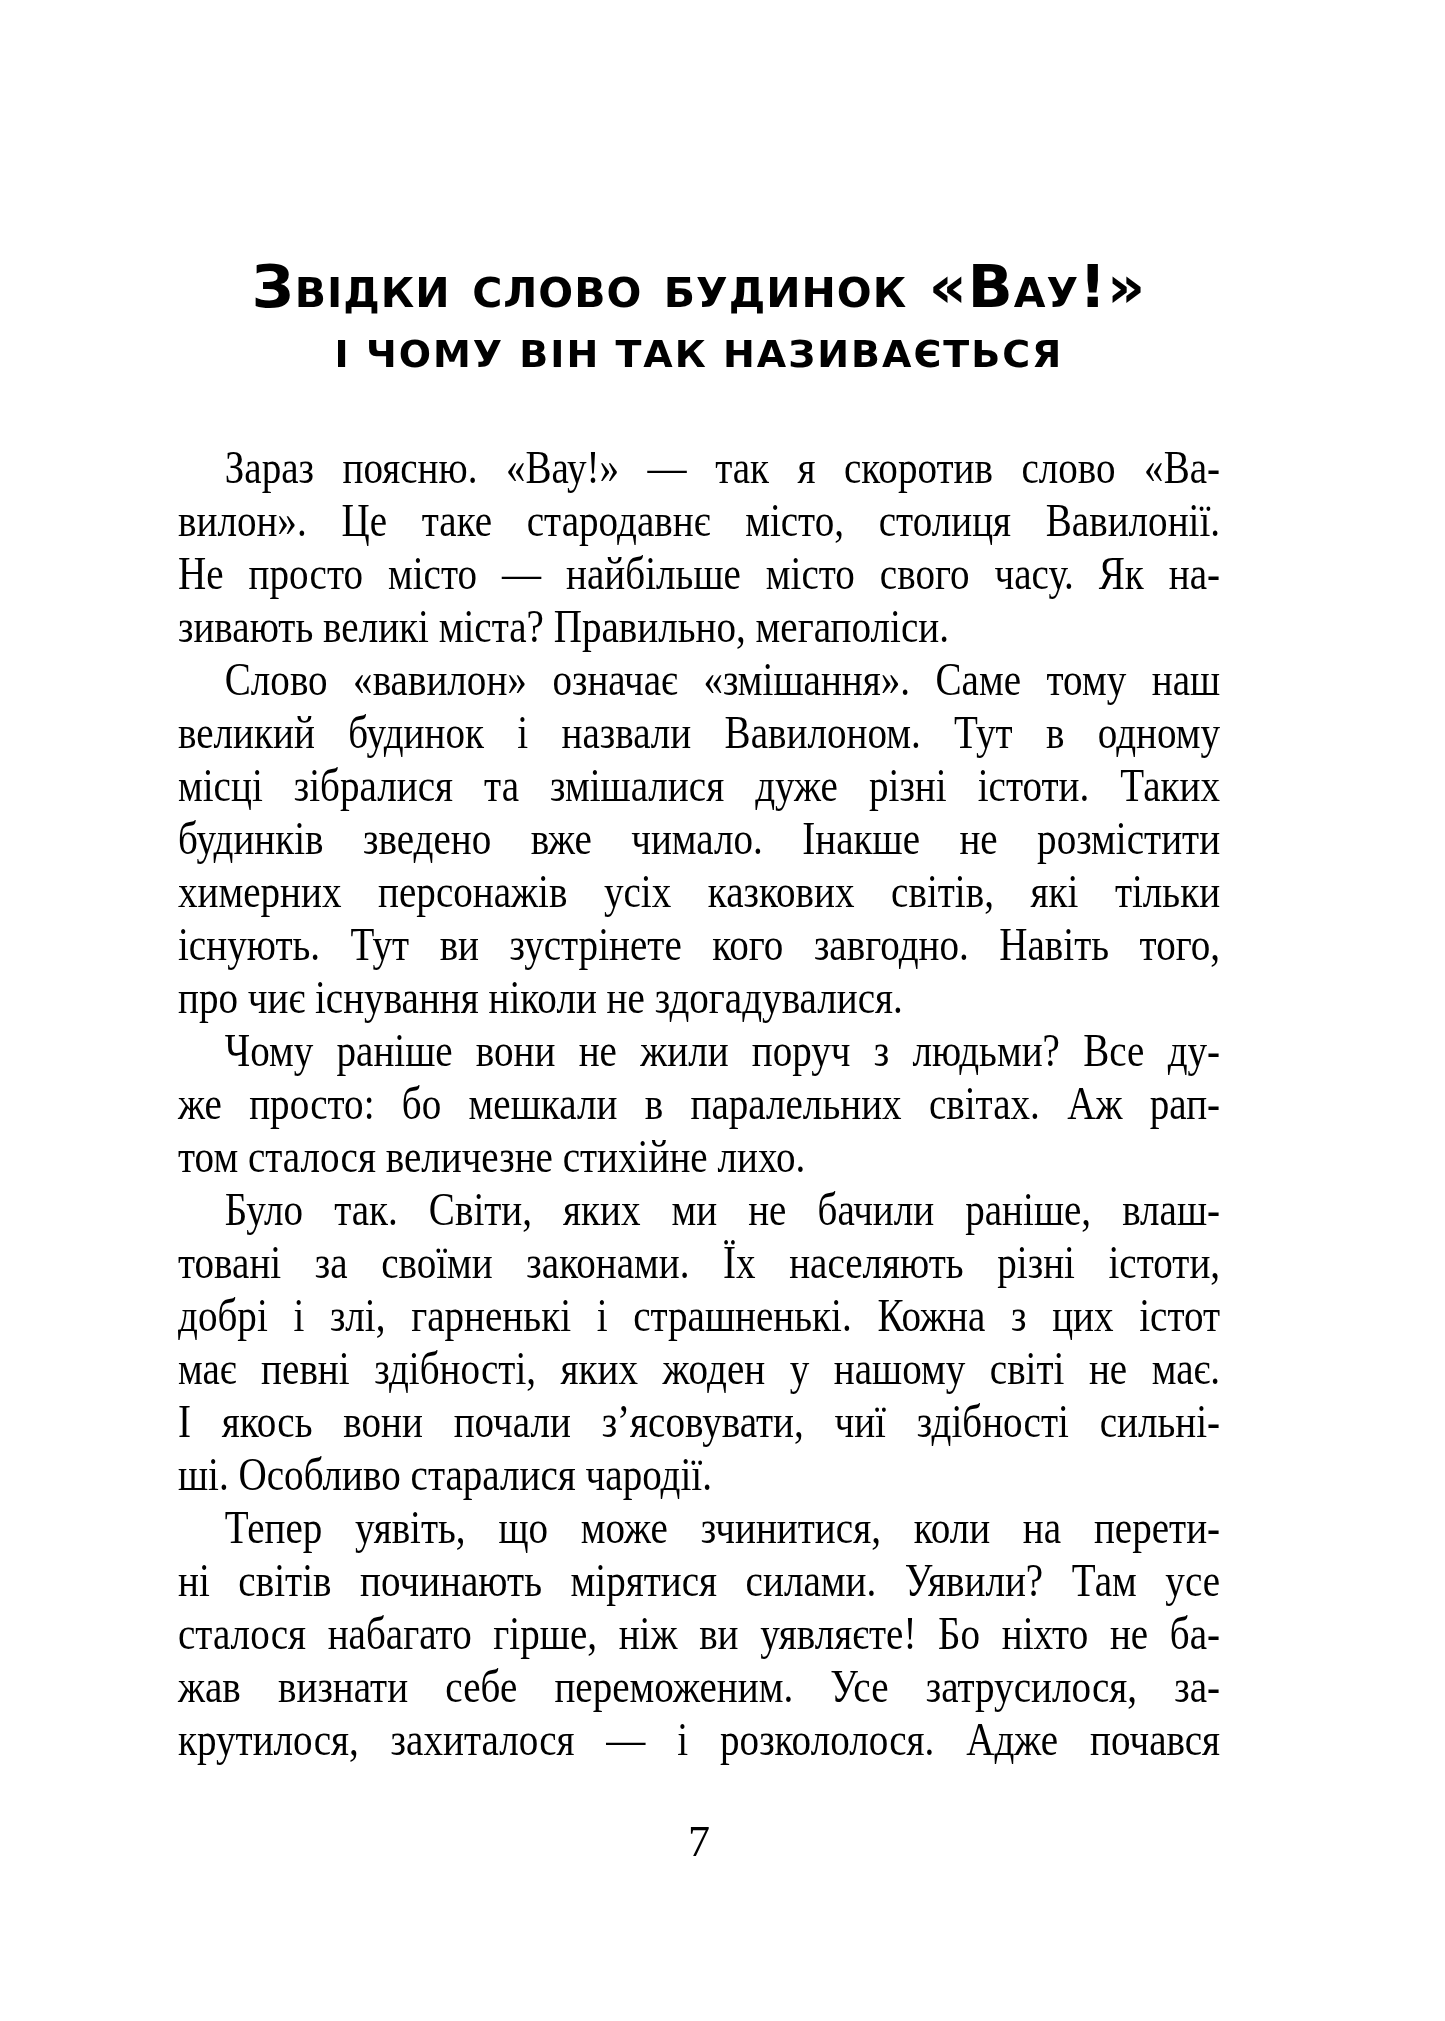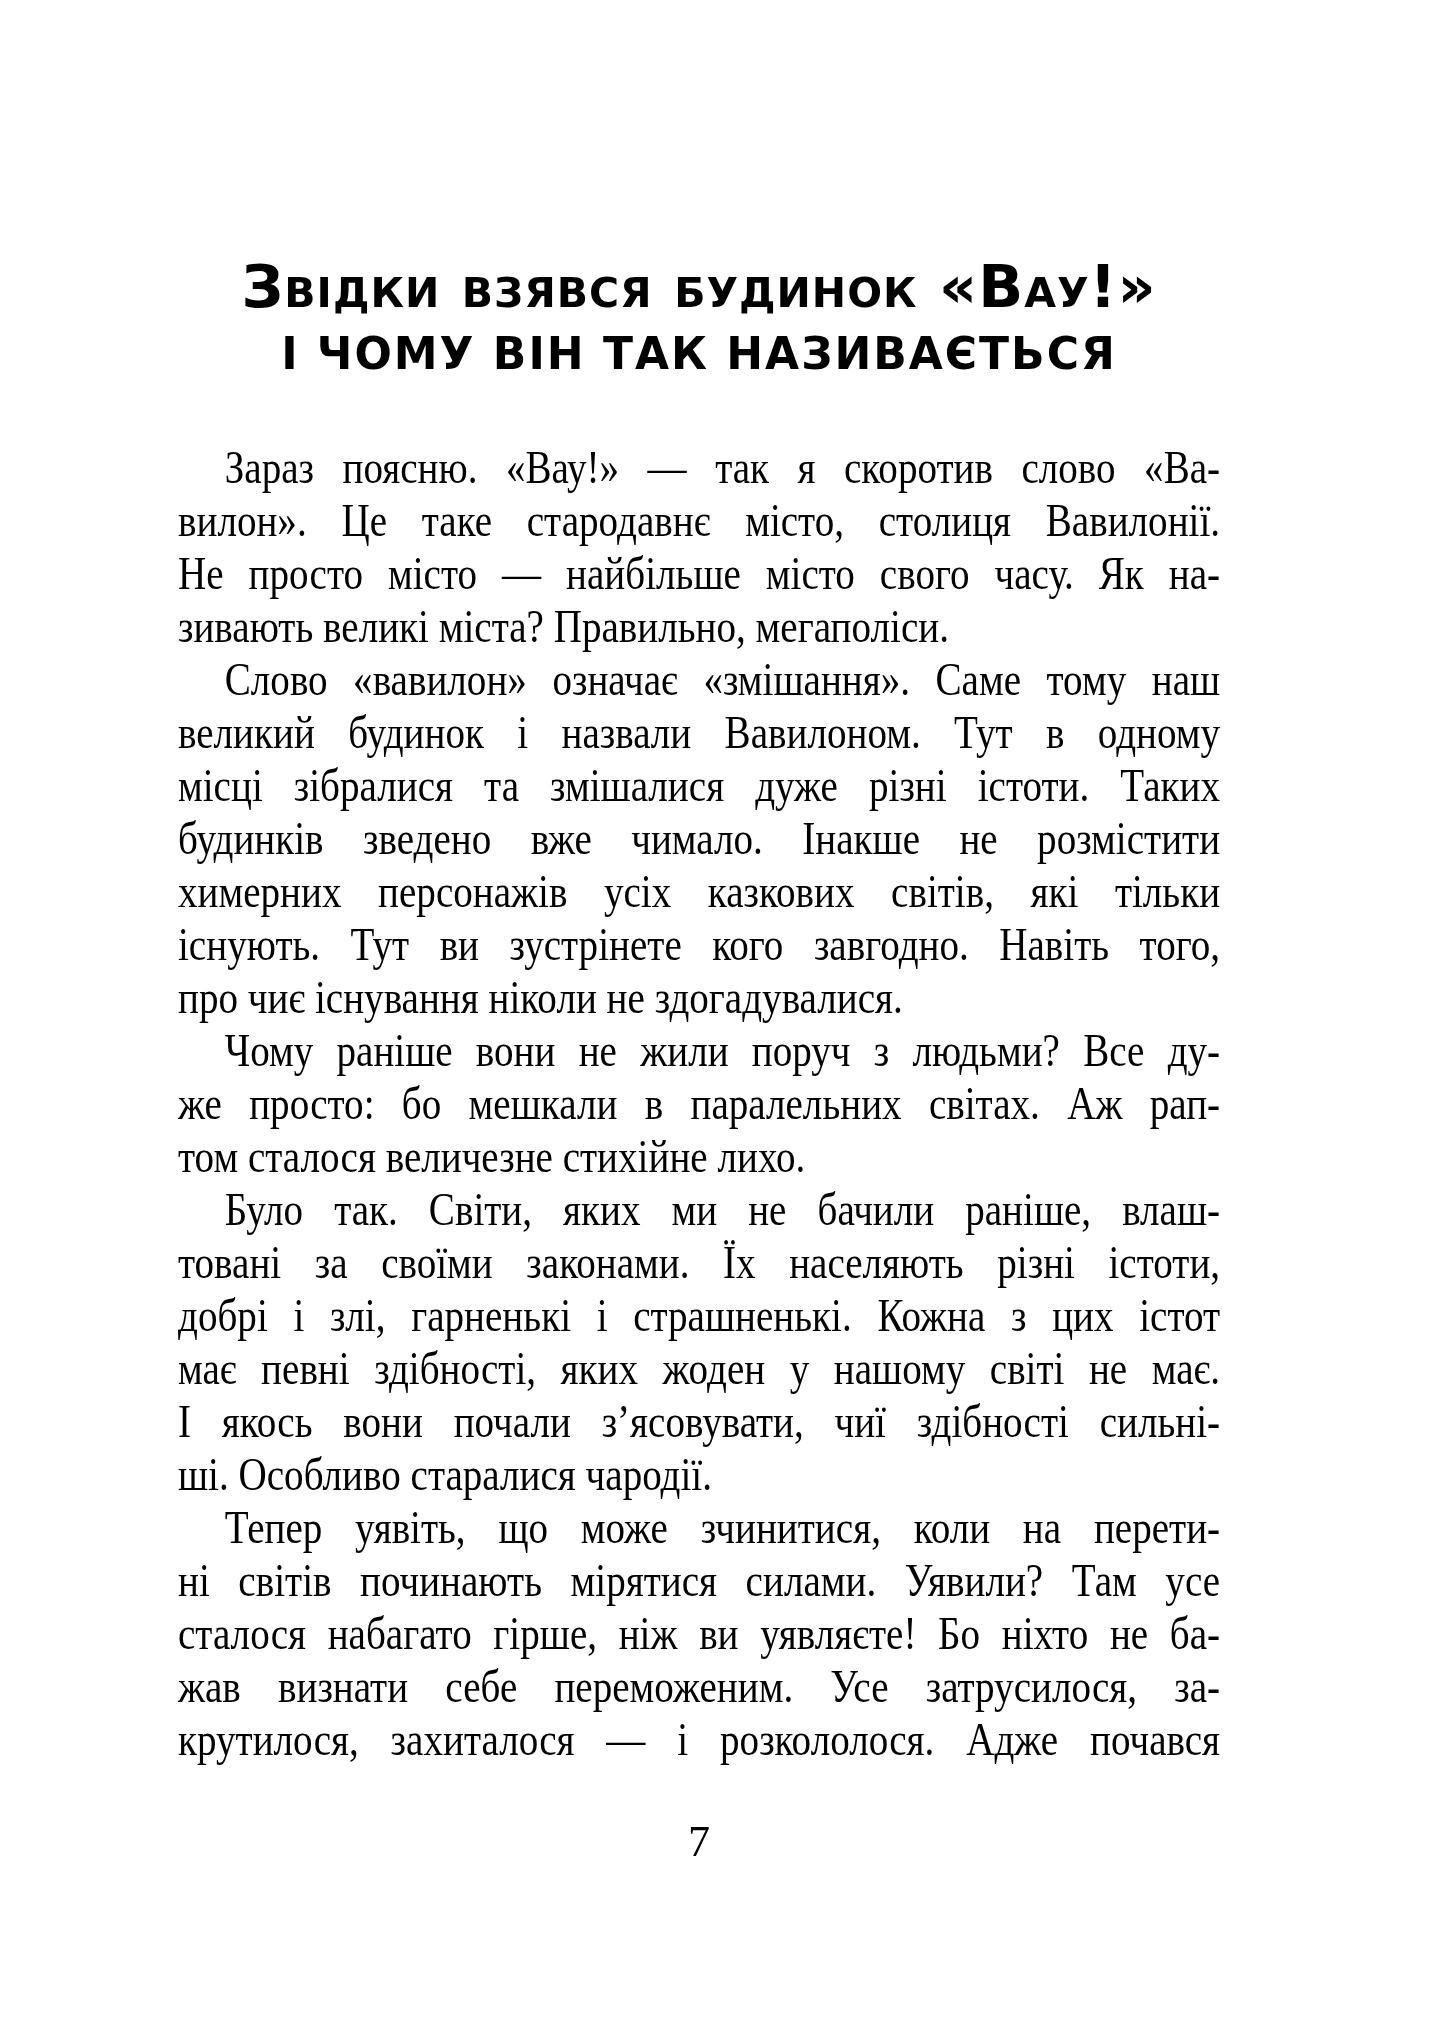--- a/index.html
+++ b/index.html
@@ -28,21 +28,21 @@
   }
   .title-line1 {
     top: 256px;
     font-size: 59px;
     line-height: 62px;
     font-variant: small-caps;
     letter-spacing: 1px;
   }
   .title-line2 {
     top: 332px;
-    font-size: 44px;
+    font-size: 38px;
     line-height: 44px;
     text-transform: uppercase;
     letter-spacing: 2px;
   }
   
   .bodytext {
     position: absolute;
     left: 178px;
     top: 441px;
     width: 1226px;
@@ -74,21 +74,21 @@
     font-size: 44px;
     line-height: 48px;
     color: #000000;
   }
 </style>
 </head>
 <body>
 
 <div class="page">
 
-  <div class="title-block title-line1">Звідки взявся будинок «Вау!»</div>
+  <div class="title-block title-line1">Звідки слово будинок «Вау!»</div>
 
   <div class="title-block title-line2">і чому він так називається</div>
 
   <div class="bodytext">
 
     <div class="paragraph">
       <div class="line first">Зараз поясню. «Вау!» — так я скоротив слово «Ва-</div>
       <div class="line">вилон». Це таке стародавнє місто, столиця Вавилонії.</div>
       <div class="line">Не просто місто — найбільше місто свого часу. Як на-</div>
       <div class="line end">зивають великі міста? Правильно, мегаполіси.</div>

